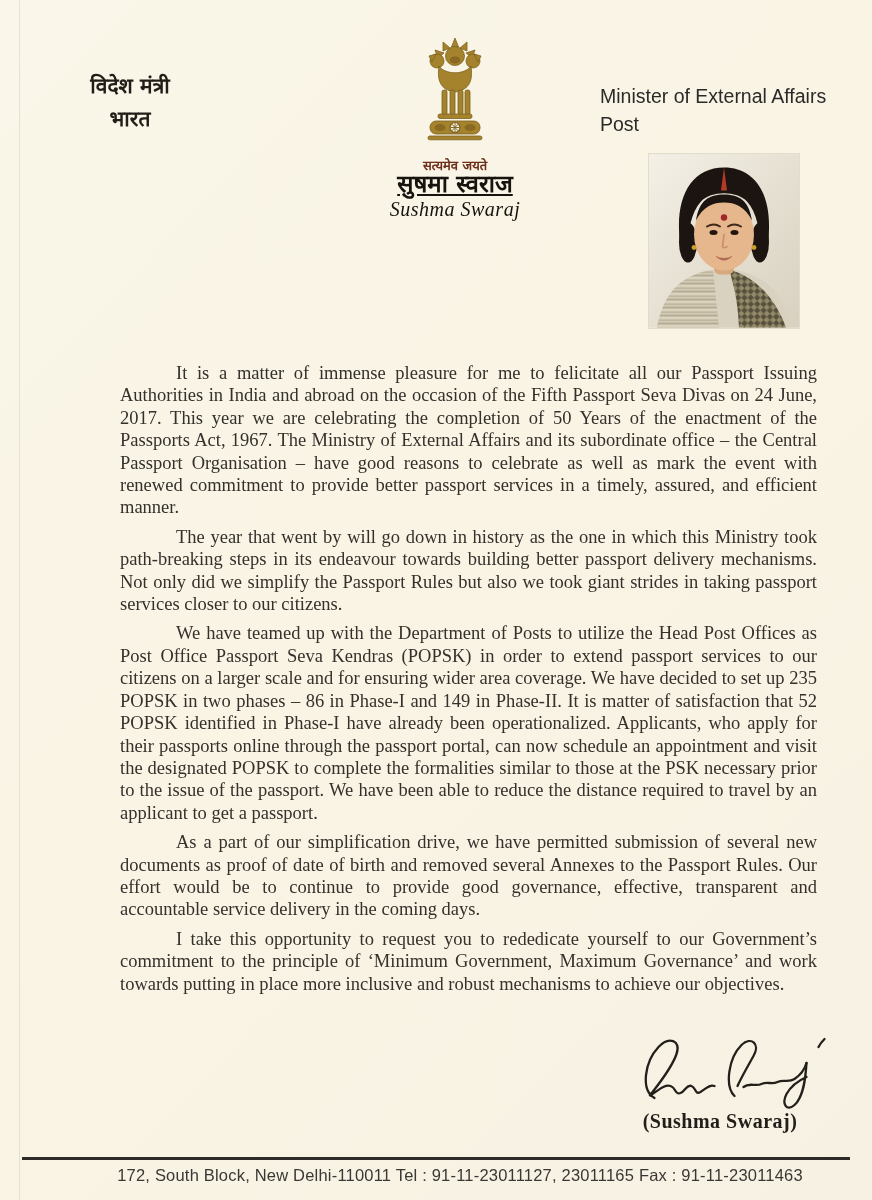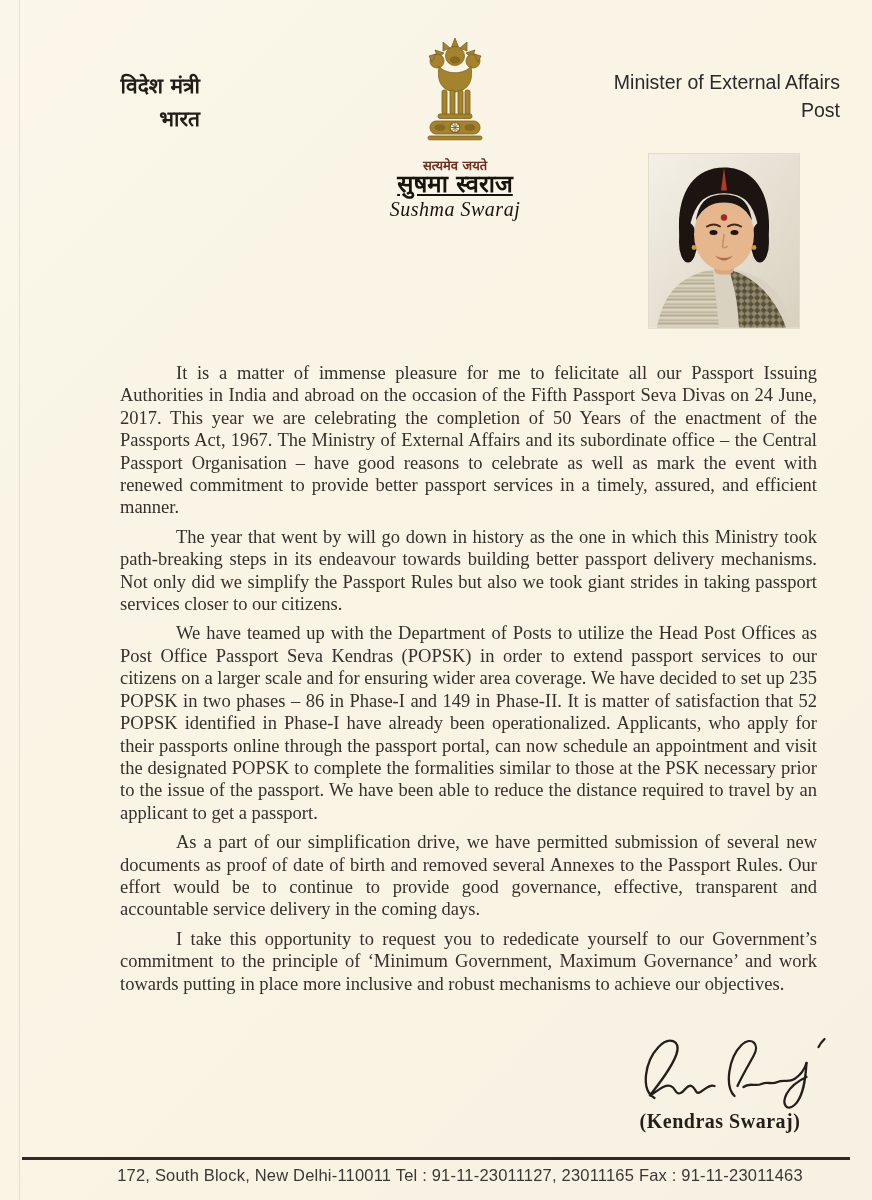--- a/index.html
+++ b/index.html
@@ -10,39 +10,39 @@
     background:linear-gradient(135deg,#faf6e9 0%,#f9f4e4 45%,#f7f1e3 100%);
     overflow:hidden;
     font-family:"Liberation Serif", serif;
     color:#35302b;
   }
   .scan-edge{position:absolute;left:19px;top:0;bottom:0;width:1px;background:rgba(90,80,60,.12);}
 
   
   .hindi-title{
     position:absolute;left:60px;top:70px;width:140px;
-    text-align:right;font-family:"DejaVu Sans", sans-serif;
+    text-align:center;font-family:"DejaVu Sans", sans-serif;
     font-size:21px;font-weight:700;color:#211d18;line-height:1.55;
   }
   .emblem{position:absolute;left:410px;top:36px;width:90px;height:110px;}
   .motto{
     position:absolute;left:385px;top:156px;width:140px;text-align:center;
     font-family:"DejaVu Sans", sans-serif;font-size:13px;font-weight:700;color:#6d2f1c;
   }
   .name-hindi{
     position:absolute;left:355px;top:166px;width:200px;text-align:center;
     font-family:"DejaVu Sans", sans-serif;font-size:24px;font-weight:700;color:#17130f;text-decoration:underline;
   }
   .name-english{
     position:absolute;left:345px;top:198px;width:220px;text-align:center;
     font-family:"Liberation Serif", serif;font-style:italic;
     font-size:20px;color:#17130f;letter-spacing:.5px;
   }
   .minister-en{
-    position:absolute;left:600px;top:68px;width:240px;text-align:right;
+    position:absolute;left:600px;top:82px;width:240px;text-align:left;
     font-family:"Liberation Sans", sans-serif;font-size:19.5px;color:#2a2a2a;line-height:1.45;
   }
   .photo{
     position:absolute;left:649px;top:154px;width:150px;height:174px;
     background:#efe9da;box-shadow:0 0 0 1px rgba(120,110,90,.18);
   }
   .photo svg{display:block;width:100%;height:100%;}
 
   
   .message-title-wrap{position:absolute;left:105px;top:329px;width:712px;text-align:center;}
@@ -193,17 +193,17 @@
   <div class="signature">
     <svg viewBox="0 0 210 80" xmlns="http://www.w3.org/2000/svg">
       <g fill="none" stroke="#23201c" stroke-width="2.3" stroke-linecap="round">
         <path d="M30,64 C16,56 20,28 34,13 C44,2 57,6 52,20 C47,35 34,50 25,62 C33,57 40,50 46,52 C52,54 50,61 56,59 C61,57 62,50 67,52 C72,54 70,61 76,58 C81,55 85,50 90,52"></path>
         <path d="M110,62 C100,52 104,24 117,11 C127,2 136,10 129,22 C124,31 117,43 113,52 M119,53 C125,48 131,53 137,50 C143,47 147,51 153,48 C159,45 164,49 170,45 C176,41 180,36 182,29"></path>
         <path d="M182,29 C181,45 179,63 170,71 C162,78 157,70 162,60 C166,53 173,47 182,43"></path>
         <path d="M194,13 C196,9 198,7 200,5"></path>
       </g>
     </svg>
   </div>
-  <div class="signatory">(Kendras Swaraj)</div>
+  <div class="signatory">(Sushma Swaraj)</div>
 
   <div class="footer-line"></div>
   <div class="footer-address">172, South Block, New Delhi-110011 Tel : 91-11-23011127, 23011165 Fax : 91-11-23011463</div>
 </div>
 
 </body></html>

